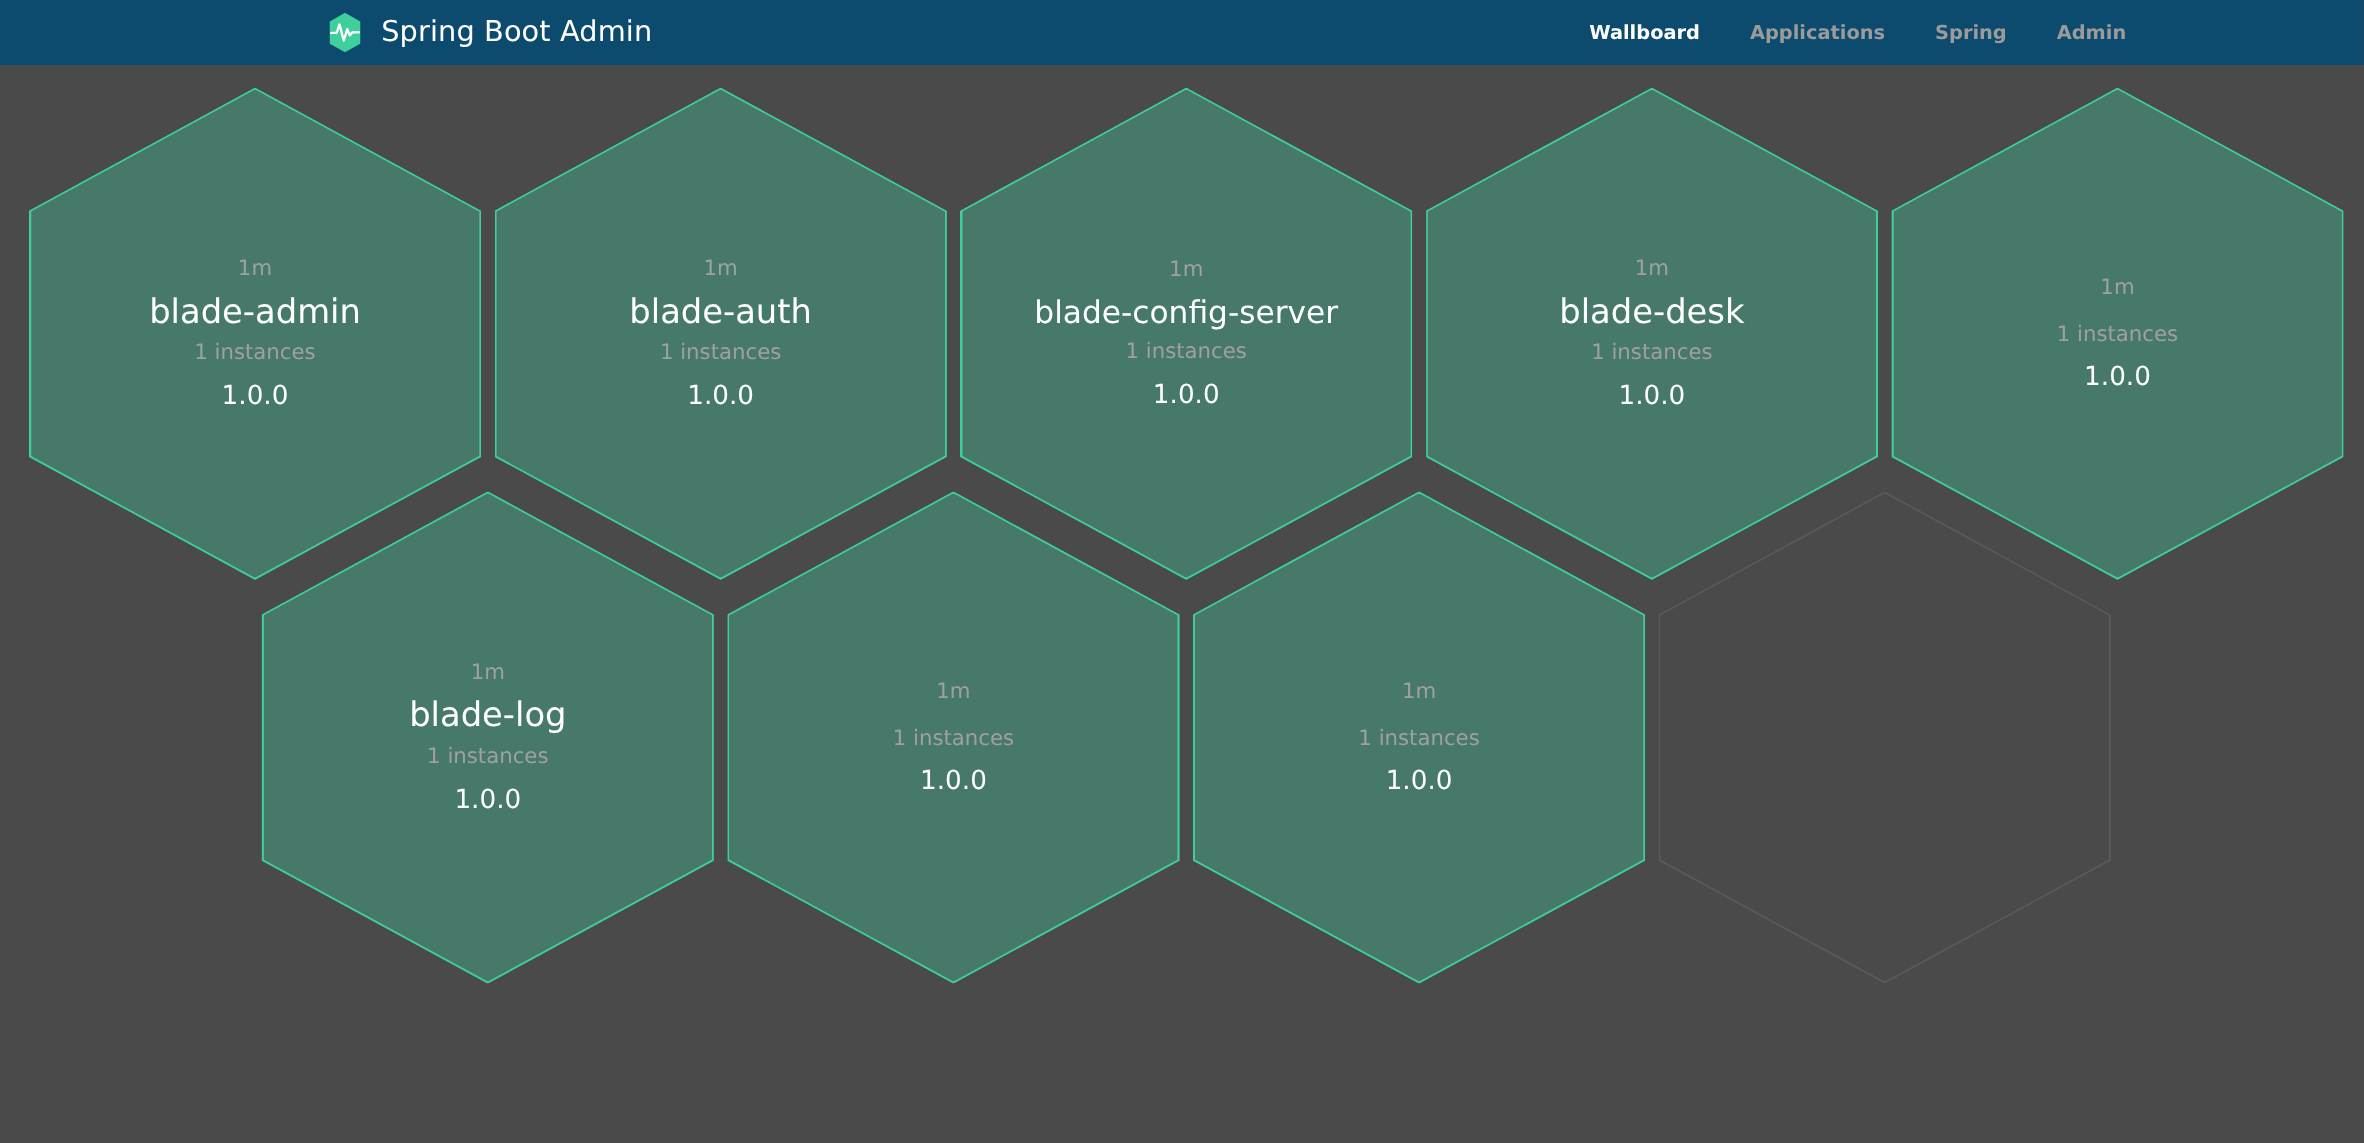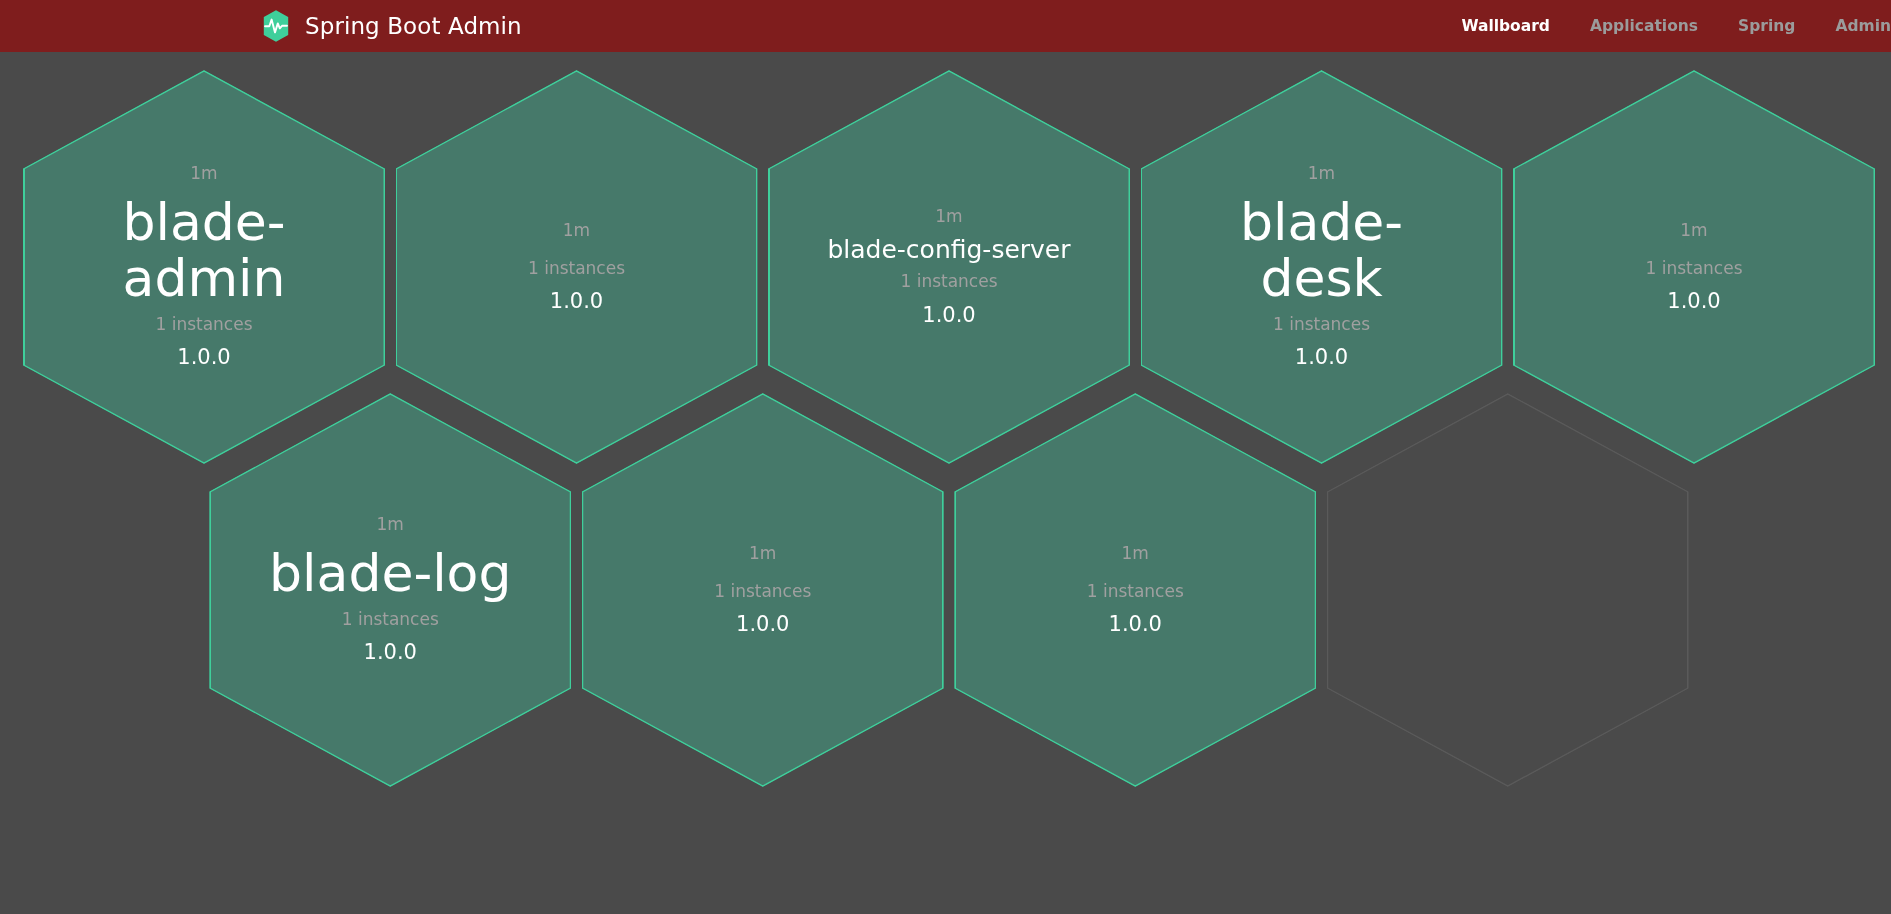--- a/index.html
+++ b/index.html
@@ -7,35 +7,35 @@
     width:1891px; height:914px;
     background:#4a4a4a;
     font-family:"DejaVu Sans", sans-serif;
     overflow:hidden;
   }
 
   
   .navbar{
     position:absolute; top:0; left:0;
     width:1891px; height:52px;
-    background:#7f1d1d;
+    background:#0c4a6e;
     display:flex; align-items:center;
   }
   .brand{
     display:flex; align-items:center;
     margin-left:258px; gap:11px;
     text-decoration:none;
   }
   .brand-logo{ width:36px; height:36px; display:block; }
   .brand-title{
     color:#ffffff; font-size:23px; font-weight:400;
     letter-spacing:.1px; white-space:nowrap;
   }
   .nav-menu{
-    margin-left:auto; 
+    margin-left:auto; margin-right:190px;
     display:flex; align-items:center; gap:40px;
   }
   .nav-item{
     color:#9b9b9b; font-size:15.5px; font-weight:700;
     text-decoration:none; white-space:nowrap;
   }
   .nav-item.is-active{ color:#ffffff; font-weight:700; }
 
   
   .wallboard{
@@ -77,21 +77,21 @@
   .hex-empty{ background:transparent; cursor:default; }
   .hex-empty::before{ background:#5a5a5a; }
   .hex-empty::after{ background:#4a4a4a; }
 
   .hex-uptime{
     color:#a0a0a0; font-size:17px; line-height:1.2;
     margin-bottom:10px;
   }
   .hex-name{
     color:#ffffff;
-    font-size:52px; line-height:1.08;
+    font-size:27px; line-height:1.08;
     font-weight:400;
     max-width:255px;
     word-break:break-word;
     overflow-wrap:break-word;
   }
   .hex-name.is-long{ font-size:25px; max-width:285px; }
   .hex-instances{
     color:#a0a0a0; font-size:17px; line-height:1.2;
     margin-top:8px;
   }
@@ -125,20 +125,21 @@
 
 <div class="wallboard" id="wallboard">
     <div class="hex" style="left: 23px; top: 18px;">
       <div class="hex-uptime">1m</div>
       <div class="hex-name">blade-admin</div>
       <div class="hex-instances">1 instances</div>
       <div class="hex-version">1.0.0</div>
     </div>
     <div class="hex" style="left: 395.5px; top: 18px;">
       <div class="hex-uptime">1m</div>
+      <div class="hex-name">blade-auth</div>
       <div class="hex-instances">1 instances</div>
       <div class="hex-version">1.0.0</div>
     </div>
     <div class="hex" style="left: 768px; top: 18px;">
       <div class="hex-uptime">1m</div>
       <div class="hex-name is-long">blade-config-server</div>
       <div class="hex-instances">1 instances</div>
       <div class="hex-version">1.0.0</div>
     </div>
     <div class="hex" style="left: 1140.5px; top: 18px;">

